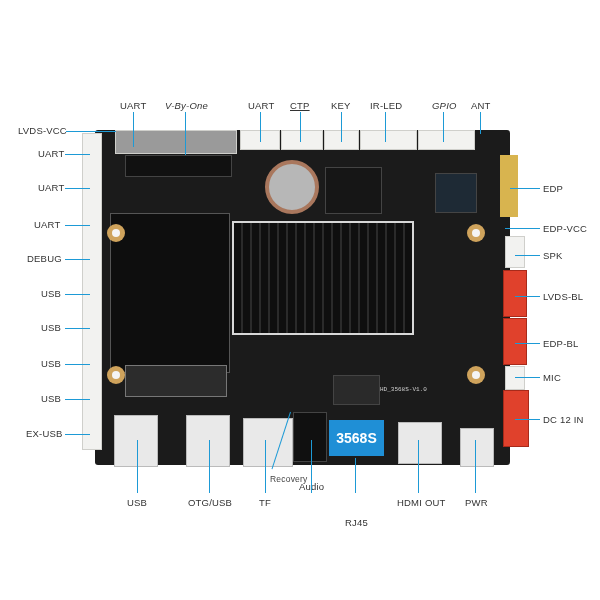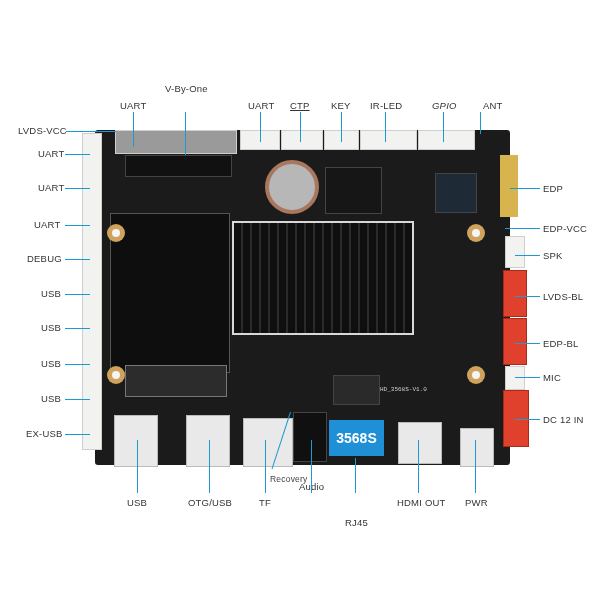--- a/index.html
+++ b/index.html
@@ -62,27 +62,27 @@
 
   <div class="port" style="left:114px;top:415px;width:42px;height:50px;"></div>
   <div class="port" style="left:186px;top:415px;width:42px;height:50px;"></div>
   <div class="port" style="left:243px;top:418px;width:48px;height:47px;"></div>
   <div class="chip" style="left:293px;top:412px;width:32px;height:48px;background:#101010;"></div>
   <div class="badge">3568S</div>
   <div class="port" style="left:398px;top:422px;width:42px;height:40px;"></div>
   <div class="port" style="left:460px;top:428px;width:32px;height:37px;"></div>
 
   <div class="lbl" style="left:120px;top:100px;">UART</div>
-  <div class="lbl" style="left:165px;top:83px;">V-By-One</div>
+  <div class="lbl" style="left:165px;top:100px;font-style:italic;">V-By-One</div>
   <div class="lbl" style="left:248px;top:100px;">UART</div>
   <div class="lbl" style="left:290px;top:100px;text-decoration:underline;">CTP</div>
   <div class="lbl" style="left:331px;top:100px;">KEY</div>
   <div class="lbl" style="left:370px;top:100px;">IR-LED</div>
   <div class="lbl" style="left:432px;top:100px;font-style:italic;">GPIO</div>
-  <div class="lbl" style="left:471px;top:100px;margin-left:12px;">ANT</div>
+  <div class="lbl" style="left:471px;top:100px;">ANT</div>
 
   <div class="line" style="left:133px;top:112px;width:1px;height:35px;"></div>
   <div class="line" style="left:185px;top:112px;width:1px;height:43px;"></div>
   <div class="line" style="left:260px;top:112px;width:1px;height:30px;"></div>
   <div class="line" style="left:300px;top:112px;width:1px;height:30px;"></div>
   <div class="line" style="left:341px;top:112px;width:1px;height:30px;"></div>
   <div class="line" style="left:385px;top:112px;width:1px;height:30px;"></div>
   <div class="line" style="left:443px;top:112px;width:1px;height:30px;"></div>
   <div class="line" style="left:480px;top:112px;width:1px;height:22px;"></div>
 

